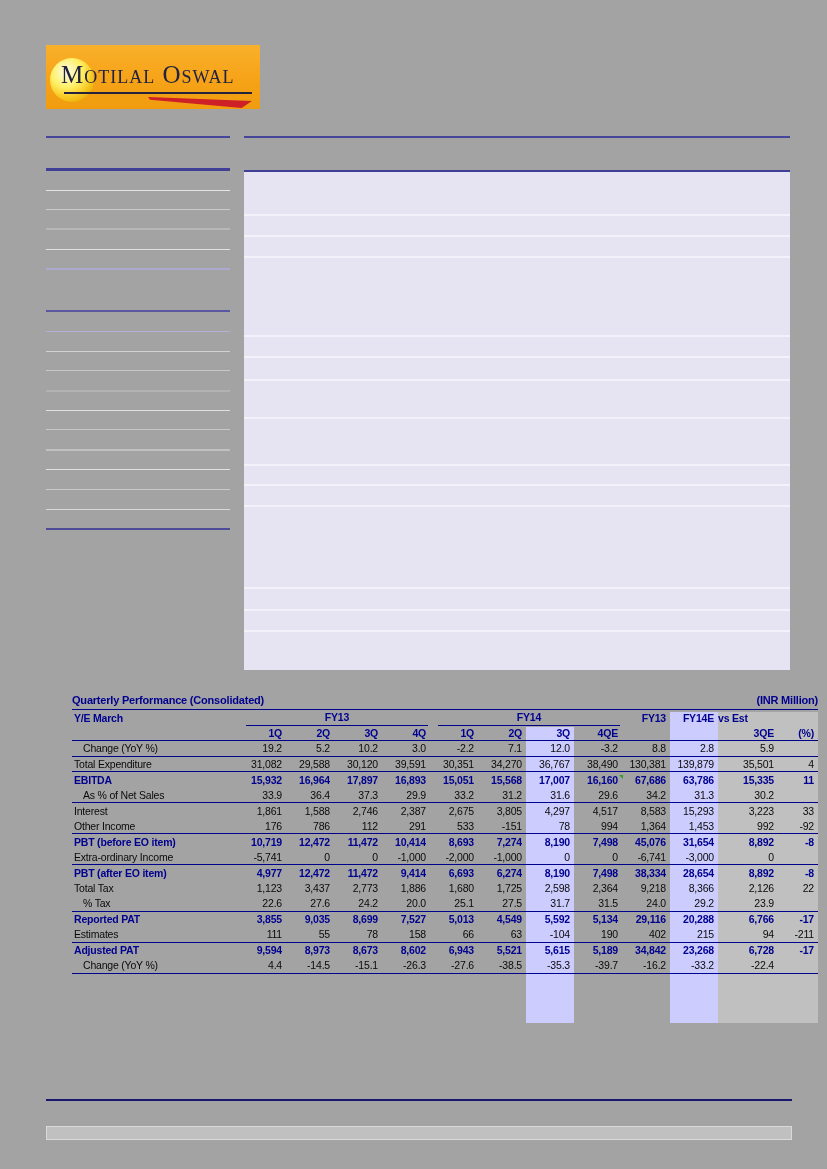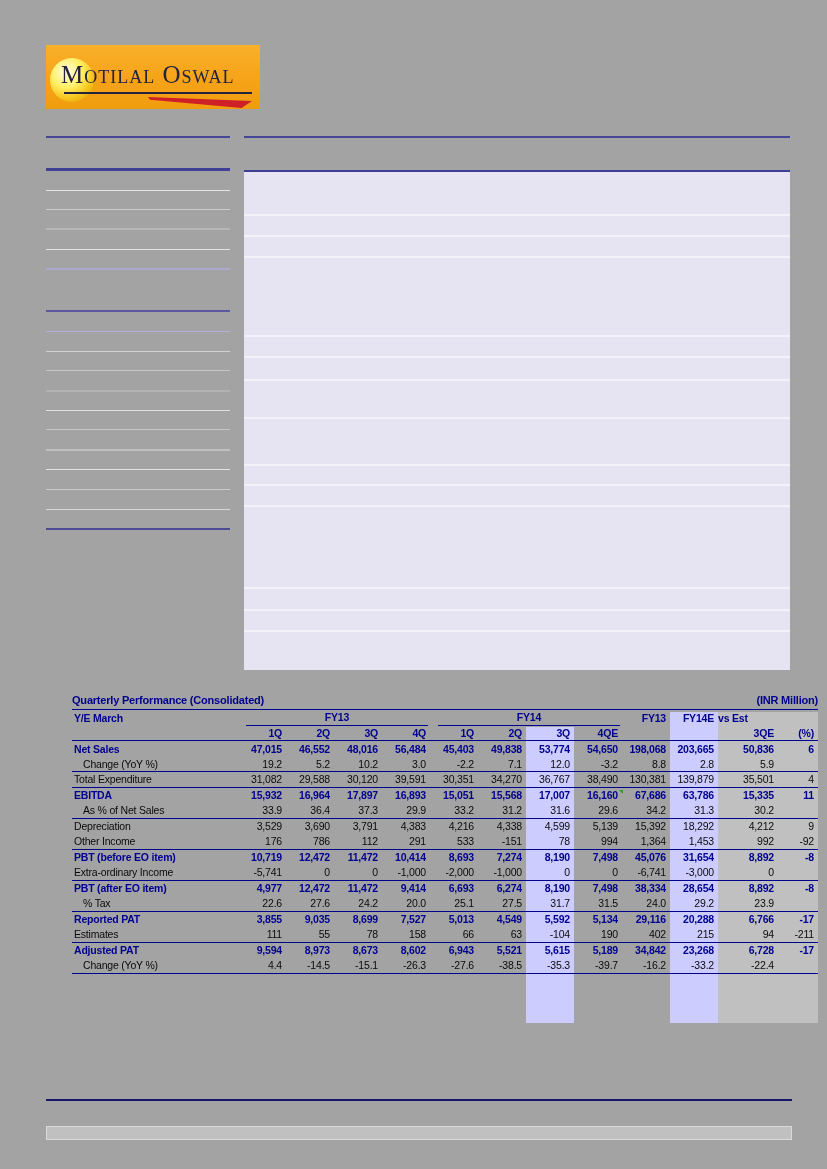--- a/index.html
+++ b/index.html
@@ -141,35 +141,20 @@
           <div class="tc num navy" style="grid-column: 6;">1Q</div>
           <div class="tc num navy" style="grid-column: 7;">2Q</div>
           <div class="tc num navy" style="grid-column: 8;">3Q</div>
           <div class="tc num navy" style="grid-column: 9;">4QE</div>
           <div class="tc num navy" style="grid-column: 12;">3QE</div>
           <div class="tc num navy" style="grid-column: 13;">(%)</div>
         </div>
       </div>
     <div class="t-line"></div>
     <div id="t-body">
-        <div class="trow boldrow">
-          <div class="tc lbl">Net Sales</div>
-          <div class="tc num">47,015</div>
-          <div class="tc num">46,552</div>
-          <div class="tc num">48,016</div>
-          <div class="tc num">56,484</div>
-          <div class="tc num">45,403</div>
-          <div class="tc num">49,838</div>
-          <div class="tc num">53,774</div>
-          <div class="tc num">54,650</div>
-          <div class="tc num">198,068</div>
-          <div class="tc num">203,665</div>
-          <div class="tc num">50,836</div>
-          <div class="tc num">6</div>
-        </div>
         <div class="trow rule">
           <div class="tc lbl indent">Change (YoY %)</div>
           <div class="tc num">19.2</div>
           <div class="tc num">5.2</div>
           <div class="tc num">10.2</div>
           <div class="tc num">3.0</div>
           <div class="tc num">-2.2</div>
           <div class="tc num">7.1</div>
           <div class="tc num">12.0</div>
           <div class="tc num">-3.2</div>
@@ -217,33 +202,33 @@
           <div class="tc num">33.2</div>
           <div class="tc num">31.2</div>
           <div class="tc num">31.6</div>
           <div class="tc num">29.6</div>
           <div class="tc num">34.2</div>
           <div class="tc num">31.3</div>
           <div class="tc num">30.2</div>
           <div class="tc num"></div>
         </div>
         <div class="trow">
-          <div class="tc lbl">Depreciation</div>
-          <div class="tc num">3,529</div>
-          <div class="tc num">3,690</div>
-          <div class="tc num">3,791</div>
-          <div class="tc num">4,383</div>
-          <div class="tc num">4,216</div>
-          <div class="tc num">4,338</div>
-          <div class="tc num">4,599</div>
-          <div class="tc num">5,139</div>
-          <div class="tc num">15,392</div>
-          <div class="tc num">18,292</div>
-          <div class="tc num">4,212</div>
-          <div class="tc num">9</div>
+          <div class="tc lbl">Interest</div>
+          <div class="tc num">1,861</div>
+          <div class="tc num">1,588</div>
+          <div class="tc num">2,746</div>
+          <div class="tc num">2,387</div>
+          <div class="tc num">2,675</div>
+          <div class="tc num">3,805</div>
+          <div class="tc num">4,297</div>
+          <div class="tc num">4,517</div>
+          <div class="tc num">8,583</div>
+          <div class="tc num">15,293</div>
+          <div class="tc num">3,223</div>
+          <div class="tc num">33</div>
         </div>
         <div class="trow rule">
           <div class="tc lbl">Other Income</div>
           <div class="tc num">176</div>
           <div class="tc num">786</div>
           <div class="tc num">112</div>
           <div class="tc num">291</div>
           <div class="tc num">533</div>
           <div class="tc num">-151</div>
           <div class="tc num">78</div>
@@ -291,20 +276,35 @@
           <div class="tc num">9,414</div>
           <div class="tc num">6,693</div>
           <div class="tc num">6,274</div>
           <div class="tc num">8,190</div>
           <div class="tc num">7,498</div>
           <div class="tc num">38,334</div>
           <div class="tc num">28,654</div>
           <div class="tc num">8,892</div>
           <div class="tc num">-8</div>
         </div>
+        <div class="trow">
+          <div class="tc lbl">Total Tax</div>
+          <div class="tc num">1,123</div>
+          <div class="tc num">3,437</div>
+          <div class="tc num">2,773</div>
+          <div class="tc num">1,886</div>
+          <div class="tc num">1,680</div>
+          <div class="tc num">1,725</div>
+          <div class="tc num">2,598</div>
+          <div class="tc num">2,364</div>
+          <div class="tc num">9,218</div>
+          <div class="tc num">8,366</div>
+          <div class="tc num">2,126</div>
+          <div class="tc num">22</div>
+        </div>
         <div class="trow rule">
           <div class="tc lbl indent">% Tax</div>
           <div class="tc num">22.6</div>
           <div class="tc num">27.6</div>
           <div class="tc num">24.2</div>
           <div class="tc num">20.0</div>
           <div class="tc num">25.1</div>
           <div class="tc num">27.5</div>
           <div class="tc num">31.7</div>
           <div class="tc num">31.5</div>

